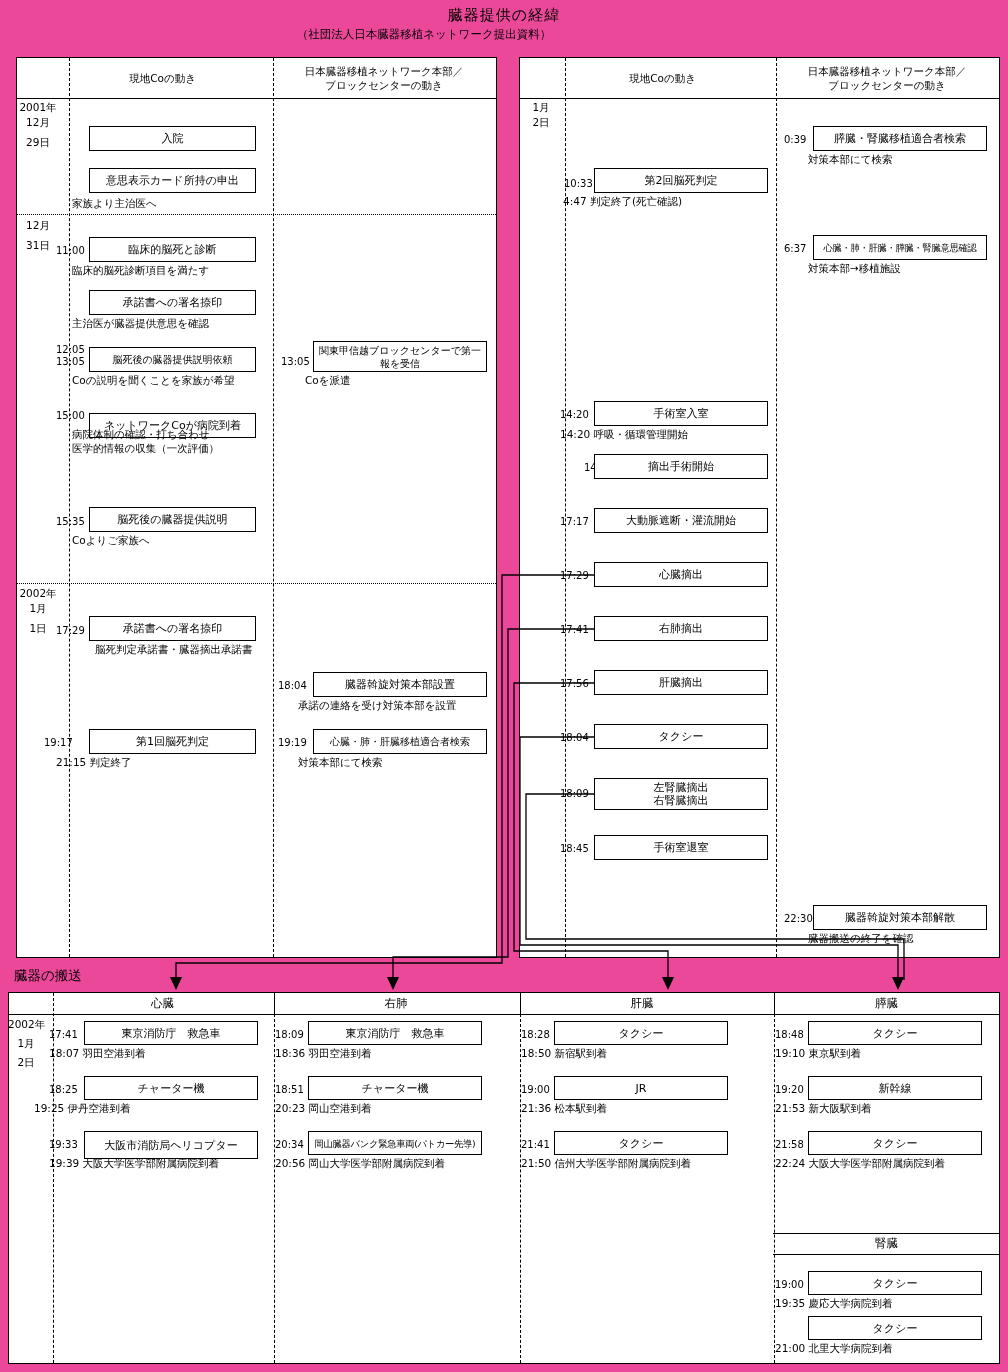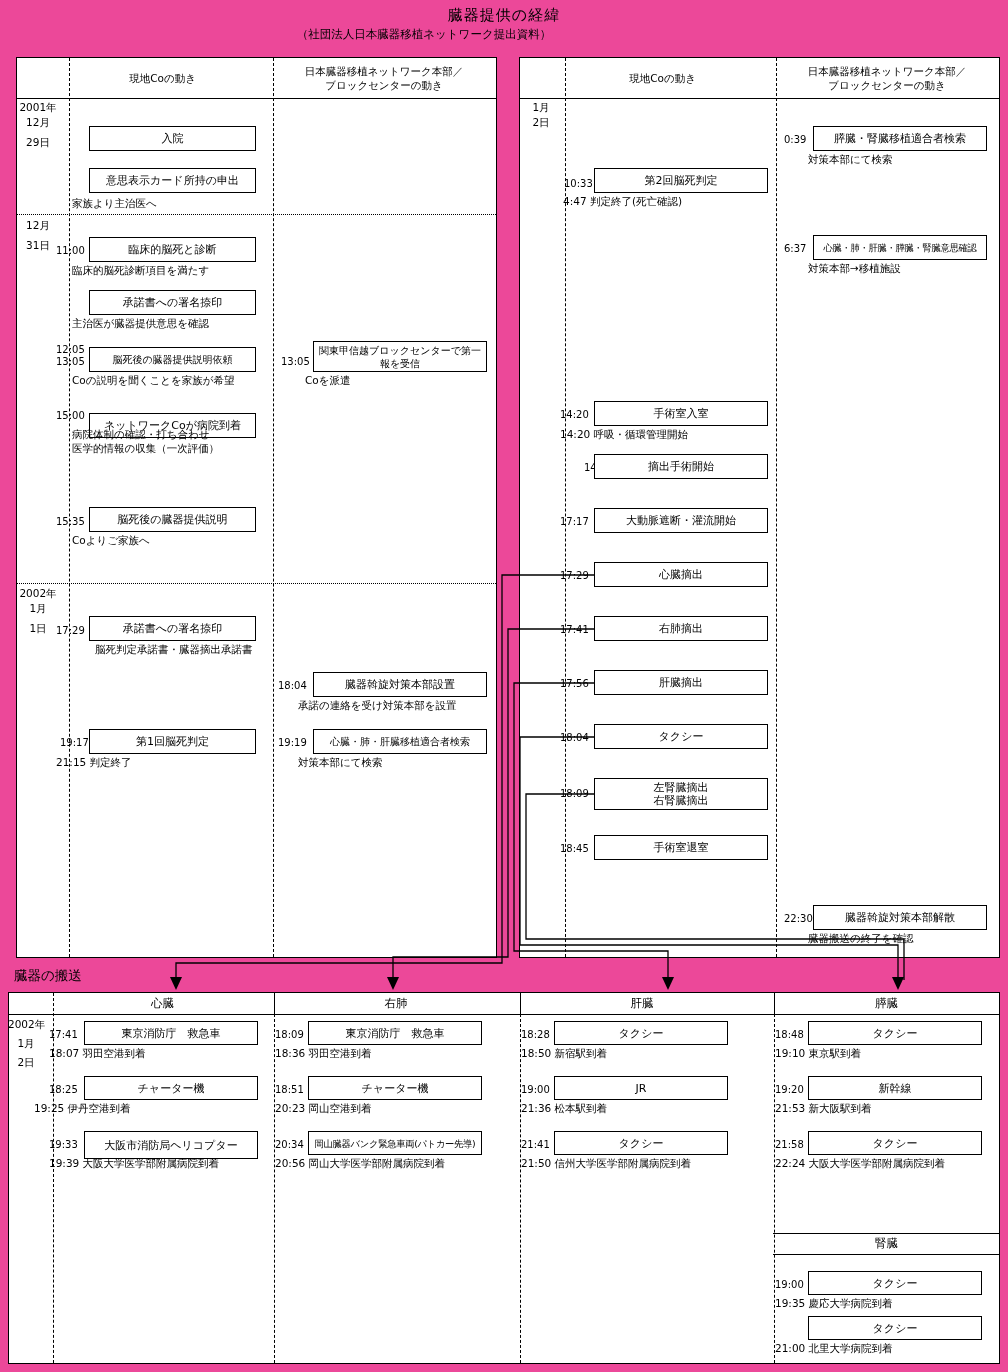--- a/index.html
+++ b/index.html
@@ -175,21 +175,21 @@
 医学的情報の収集（一次評価）</div>
 
   <div class="tm" style="left:56px;top:516px;">15:35</div>
   <div class="box" style="left:89px;top:507px;width:167px;height:25px;">脳死後の臓器提供説明</div>
   <div class="note" style="left:72px;top:533px;">Coよりご家族へ</div>
 
   <div class="tm" style="left:56px;top:625px;">17:29</div>
   <div class="box" style="left:89px;top:616px;width:167px;height:25px;">承諾書への署名捺印</div>
   <div class="note" style="left:87px;top:642px;margin-left:8px;">脳死判定承諾書・臓器摘出承諾書</div>
 
-  <div class="tm" style="left:60px;top:737px;">19:17</div>
+  <div class="tm" style="left:44px;top:737px;">19:17</div>
   <div class="box" style="left:89px;top:729px;width:167px;height:25px;">第1回脳死判定</div>
   <div class="note" style="left:56px;top:755px;">21:15 判定終了</div>
 
   <div class="tm" style="left:281px;top:356px;">13:05</div>
   <div class="box sm" style="left:313px;top:341px;width:174px;height:31px;">関東甲信越ブロックセンターで第一
 報を受信</div>
   <div class="note" style="left:305px;top:373px;">Coを派遣</div>
 
   <div class="tm" style="left:278px;top:680px;">18:04</div>
   <div class="box" style="left:313px;top:672px;width:174px;height:25px;">臓器斡旋対策本部設置</div>

